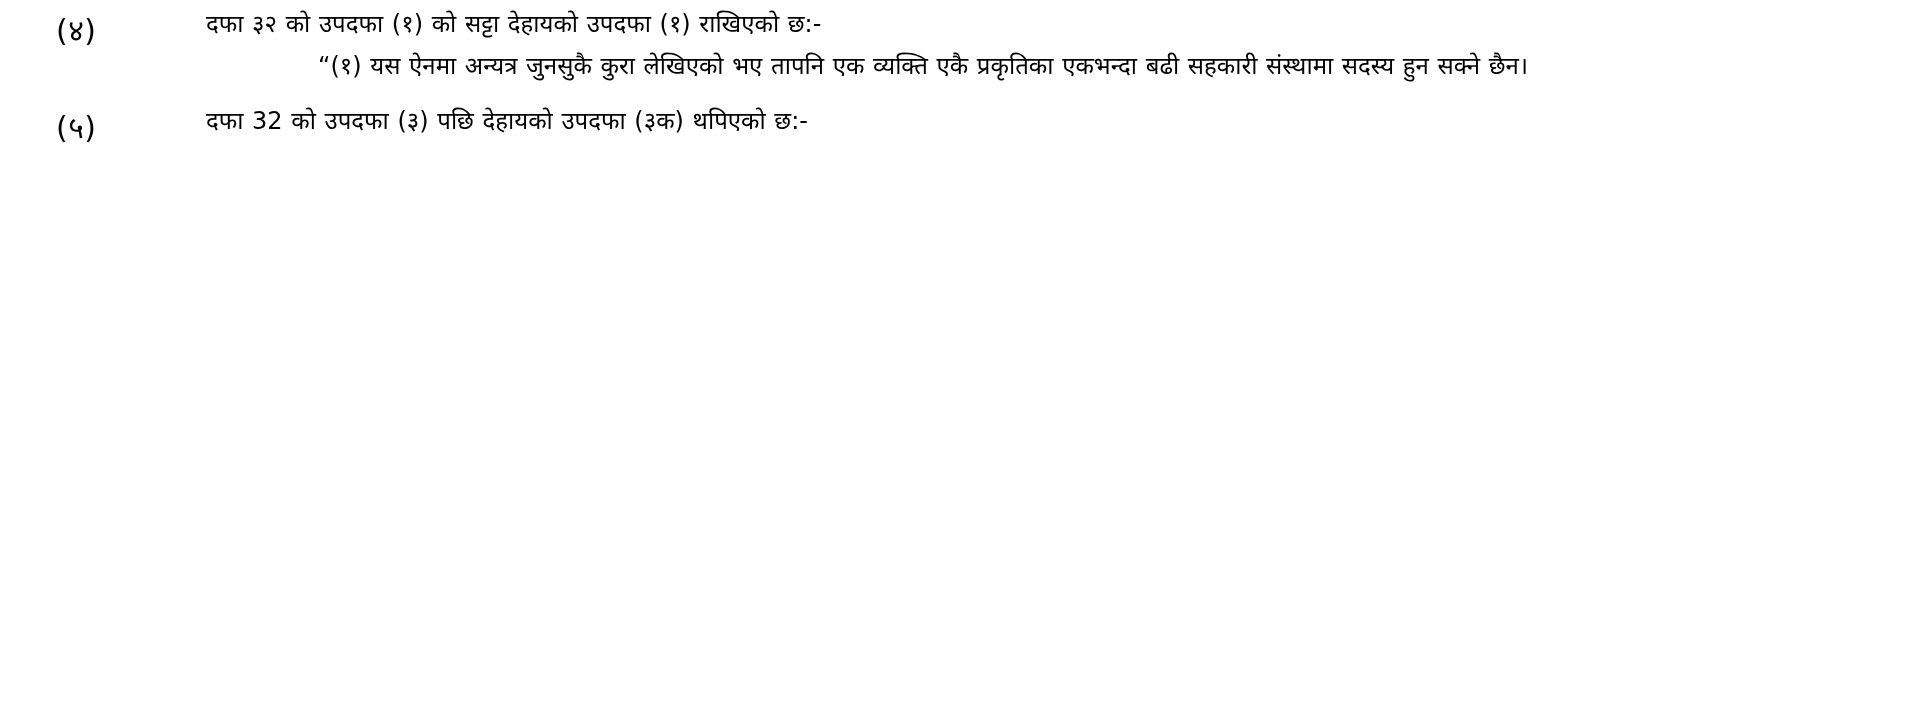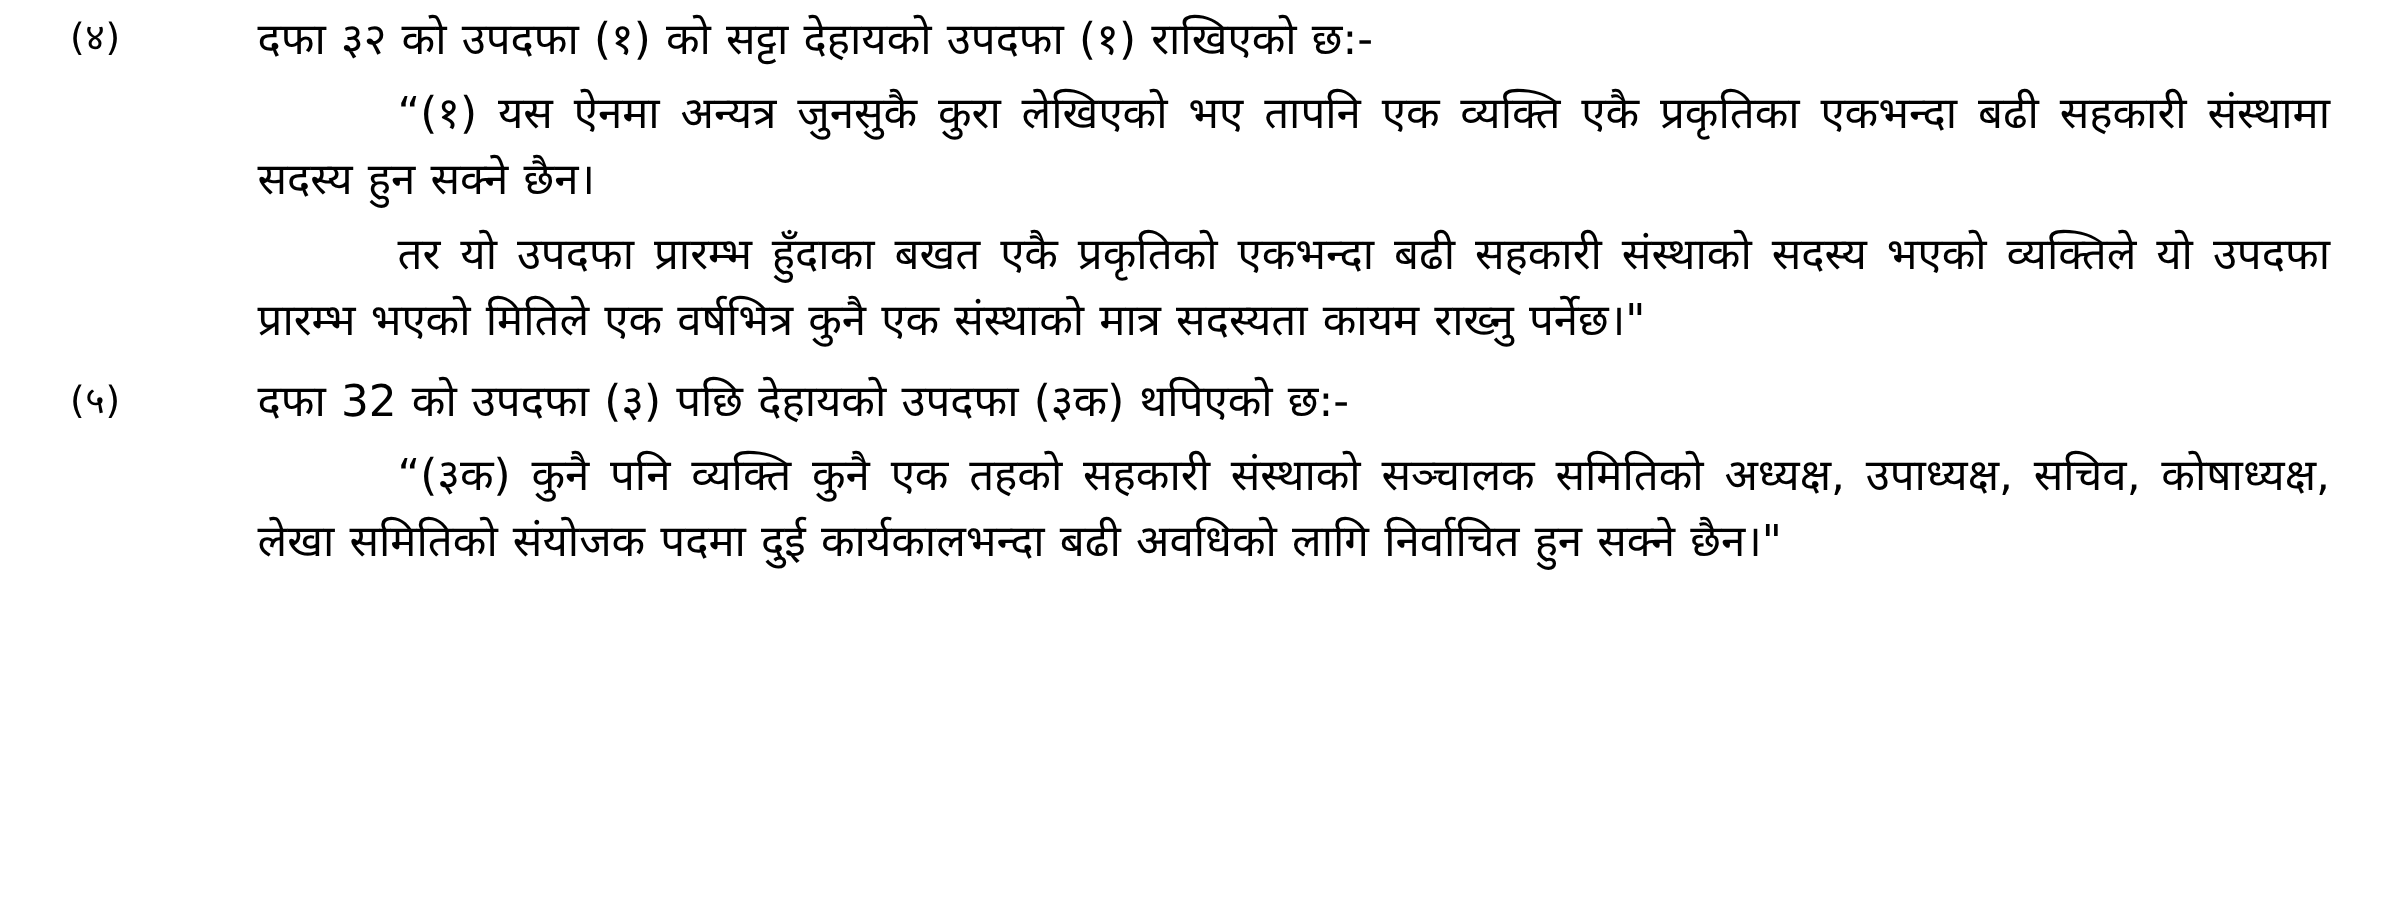--- a/index.html
+++ b/index.html
@@ -32,21 +32,21 @@
     font-size: 30px;
     line-height: 1.52;
     padding-top: 2px;
     letter-spacing: 0.5px;
   }
   .clause-body {
     flex: 1 1 auto;
     min-width: 0;
   }
   .para {
-    font-size: 35px;
+    font-size: 24px;
     line-height: 1.52;
     text-align: justify;
     text-justify: inter-word;
     margin: 0;
     word-spacing: 1px;
   }
   .para.indent {
     text-indent: 112px;
   }
   .para.nojust {
@@ -60,28 +60,26 @@
 
 <div class="page">
 
   <div class="clause">
     <div class="clause-number">(४)</div>
     <div class="clause-body">
       <p class="para nojust">दफा ३२ को उपदफा (१) को सट्टा देहायको उपदफा (१) राखिएको छ:-</p>
       <div class="gap-sm"></div>
       <p class="para indent">“(१) यस ऐनमा अन्यत्र जुनसुकै कुरा लेखिएको भए तापनि एक व्यक्ति एकै प्रकृतिका एकभन्दा बढी सहकारी संस्थामा सदस्य हुन सक्ने छैन।</p>
       <div class="gap-sm"></div>
-      <p class="para indent">तर यो उपदफा प्रारम्भ हुँदाका बखत एकै प्रकृतिको एकभन्दा बढी सहकारी संस्थाको सदस्य भएको व्यक्तिले यो उपदफा प्रारम्भ भएको मितिले एक वर्षभित्र कुनै एक संस्थाको मात्र सदस्यता कायम राख्नु पर्नेछ।"</p>
     </div>
   </div>
 
   <div class="clause-spacer"></div>
 
   <div class="clause">
     <div class="clause-number">(५)</div>
     <div class="clause-body">
       <p class="para nojust">दफा 32 को उपदफा (३) पछि देहायको उपदफा (३क) थपिएको छ:-</p>
       <div class="gap-sm"></div>
-      <p class="para indent">“(३क) कुनै पनि व्यक्ति कुनै एक तहको सहकारी संस्थाको सञ्चालक समितिको अध्यक्ष, उपाध्यक्ष, सचिव, कोषाध्यक्ष, लेखा समितिको संयोजक पदमा दुई कार्यकालभन्दा बढी अवधिको लागि निर्वाचित हुन सक्ने छैन।"</p>
     </div>
   </div>
 
 </div>
 
 </body></html>

